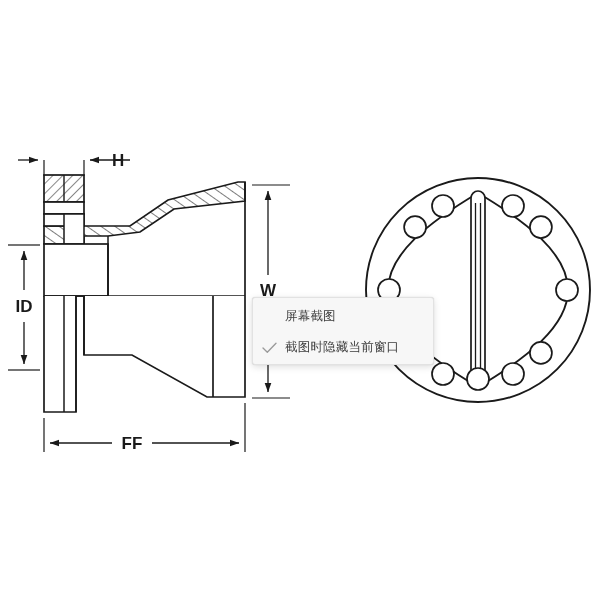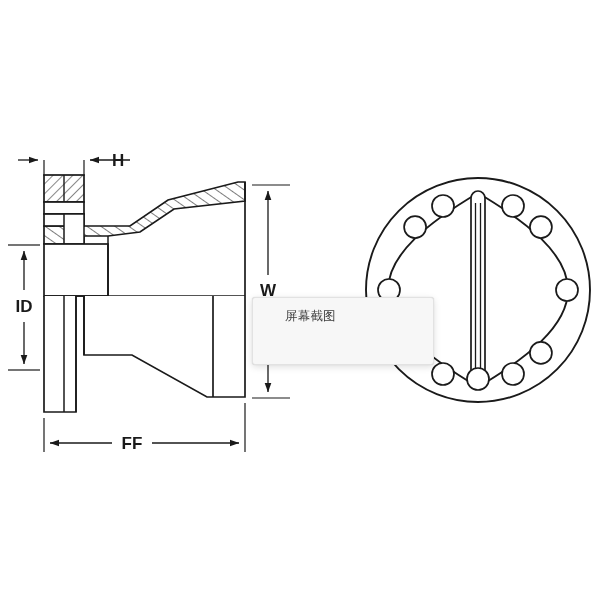--- a/index.html
+++ b/index.html
@@ -198,15 +198,23 @@
       <circle cx="443" cy="206" r="11" fill="#ffffff" stroke="#1a1a1a" stroke-width="1.7"></circle>
       <circle cx="513" cy="206" r="11" fill="#ffffff" stroke="#1a1a1a" stroke-width="1.7"></circle>
     </g>
   </svg>
 
   <div id="context-menu">
     <div class="menu-item">
       <span class="menu-check"></span>
       <span class="menu-label">屏幕截图</span>
     </div>
+    <div class="menu-item">
+      <span class="menu-check">
+        <svg width="15" height="12" viewBox="0 0 15 12" aria-hidden="true">
+          <path d="M1 6 L5.3 10.2 L14 1.2" fill="none" stroke="#9a9a9a" stroke-width="1.35" stroke-linecap="round" stroke-linejoin="round"></path>
+        </svg>
+      </span>
+      <span class="menu-label">截图时隐藏当前窗口</span>
+    </div>
   </div>
 
 </div>
 
 </body></html>

